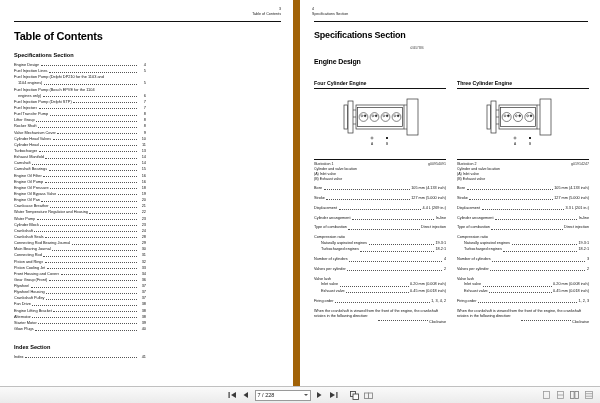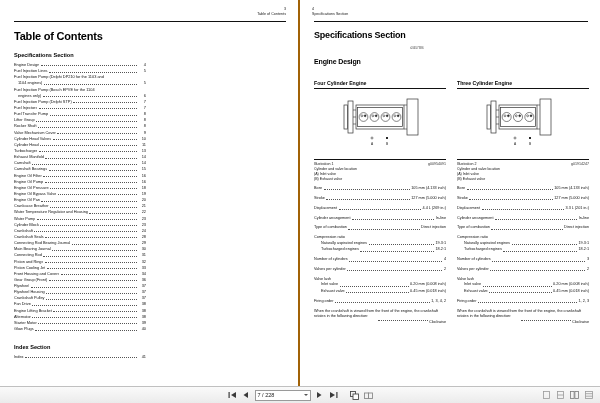--- a/index.html
+++ b/index.html
@@ -21,21 +21,21 @@
     flex: 1 1 auto;
     display: flex;
     background: #ffffff;
   }
   .page {
     position: relative;
     height: 100%;
     background: #ffffff;
     overflow: hidden;
   }
-  .page-left  { width: 300px; border-right: 2px solid #a16207; }
+  .page-left  { width: 300px; border-right: 7px solid #a16207; }
   .page-right { width: 300px; }
 
   
   .pg-head {
     position: absolute;
     top: 7px;
     font-size: 3.6px;
     color: #111;
     line-height: 1.35;
     letter-spacing: .05px;

